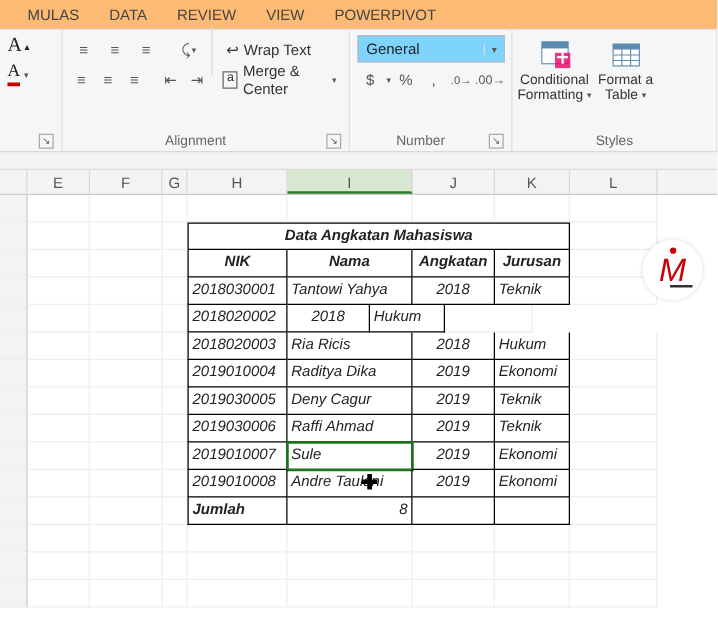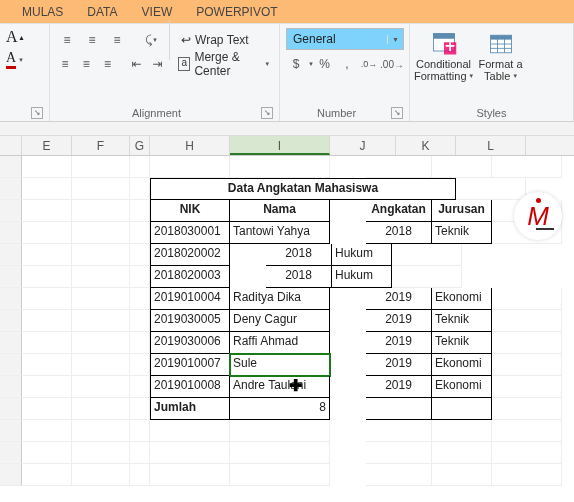--- a/index.html
+++ b/index.html
@@ -51,48 +51,49 @@
 .colhead div { border-right: 1px solid #d8d8d8; text-align: center; font-size: 12px; color: #555; line-height: 20px; }
 .colhead .sel { background: #d8e8d0; border-bottom: 2px solid #2a7a2a; }
 .c-bl { width: 22px; } .c-E { width: 50px; } .c-F { width: 58px; } .c-G { width: 20px; }
 .c-H { width: 80px; } .c-I { width: 100px; } .c-J { width: 66px; } .c-K { width: 60px; } .c-L { width: 70px; }
 
 .cells { position: relative; }
 .row { display: flex; height: 22px; }
 .cell { border-right: 1px solid #eee; border-bottom: 1px solid #eee; padding: 2px 3px; font-size: 12px; overflow: hidden; white-space: nowrap; }
 .rh { width: 22px; background: #f3f3f3; border-right: 1px solid #ccc; }
 .cE { width: 50px; } .cF { width: 58px; } .cG { width: 20px; }
-.cH { width: 80px; } .cI { width: 100px; } .cJ { width: 66px; text-align: center; margin-left: 36px; } .cK { width: 60px; } .cL { width: 70px; }
+.cH { width: 80px; } .cI { width: 100px; } .cJ { width: 66px; text-align: center; } .cK { width: 60px; } .cL { width: 70px; }
 
 
 .bT { border-top: 1.5px solid #000; }
 .bL { border-left: 1.5px solid #000; }
 .bR { border-right: 1.5px solid #000; }
 .bB { border-bottom: 1.5px solid #000; }
-.bAll { border-right: 1px solid #000 !important; border-bottom: 1px solid #000 !important; }
+.bAll { border-right: 1px solid #000 !important; border-bottom: 1px solid #000 !important; font-style: italic; }
 .hdr { font-weight: bold; text-align: center; }
 .title { font-weight: bold; text-align: center; }
 
 
 .selcell { outline: 2px solid #1a7a1a; outline-offset: -1px; }
 
 
 .logo { position: absolute; right: 12px; top: 36px; width: 48px; height: 48px; border-radius: 50%; background: #fff; box-shadow: 0 0 4px rgba(0,0,0,.15); display: flex; align-items: center; justify-content: center; font-family: "Times New Roman"; font-size: 26px; font-style: italic; color: #c00; }
 .logo .dot { position: absolute; top: 6px; width: 5px; height: 5px; background: #c00; border-radius: 50%; }
 .logo .line { position: absolute; bottom: 10px; right: 8px; width: 18px; height: 2px; background: #333; }
 
 
 .cross { position: absolute; left: 289px; top: 220px; font-size: 16px; font-weight: bold; color: #000; pointer-events: none; }
 </style>
 </head>
 <body>
 
 <div class="tabs">
   <div class="tab">MULAS</div>
   <div class="tab">DATA</div>
+  <div class="tab">REVIEW</div>
   <div class="tab">VIEW</div>
   <div class="tab">POWERPIVOT</div>
 </div>
 
 <div class="ribbon">
 
   <div class="group fontgrp">
     <div class="fontsize">
         <span class="A-big">A</span>
         <span class="up">▴</span>
@@ -256,20 +257,21 @@
           <div class="cell cJ bAll">2018</div>
           <div class="cell cK bAll bR">Hukum</div>
           <div class="cell cL"></div>
         </div>
         <div class="row">
           <div class="cell rh"></div>
           <div class="cell cE"></div>
           <div class="cell cF"></div>
           <div class="cell cG"></div>
           <div class="cell cH bL bAll">2018020003</div>
+          <div class="cell cI bAll">Ria Ricis</div>
           <div class="cell cJ bAll">2018</div>
           <div class="cell cK bAll bR">Hukum</div>
           <div class="cell cL"></div>
         </div>
         <div class="row">
           <div class="cell rh"></div>
           <div class="cell cE"></div>
           <div class="cell cF"></div>
           <div class="cell cG"></div>
           <div class="cell cH bL bAll">2019010004</div>

